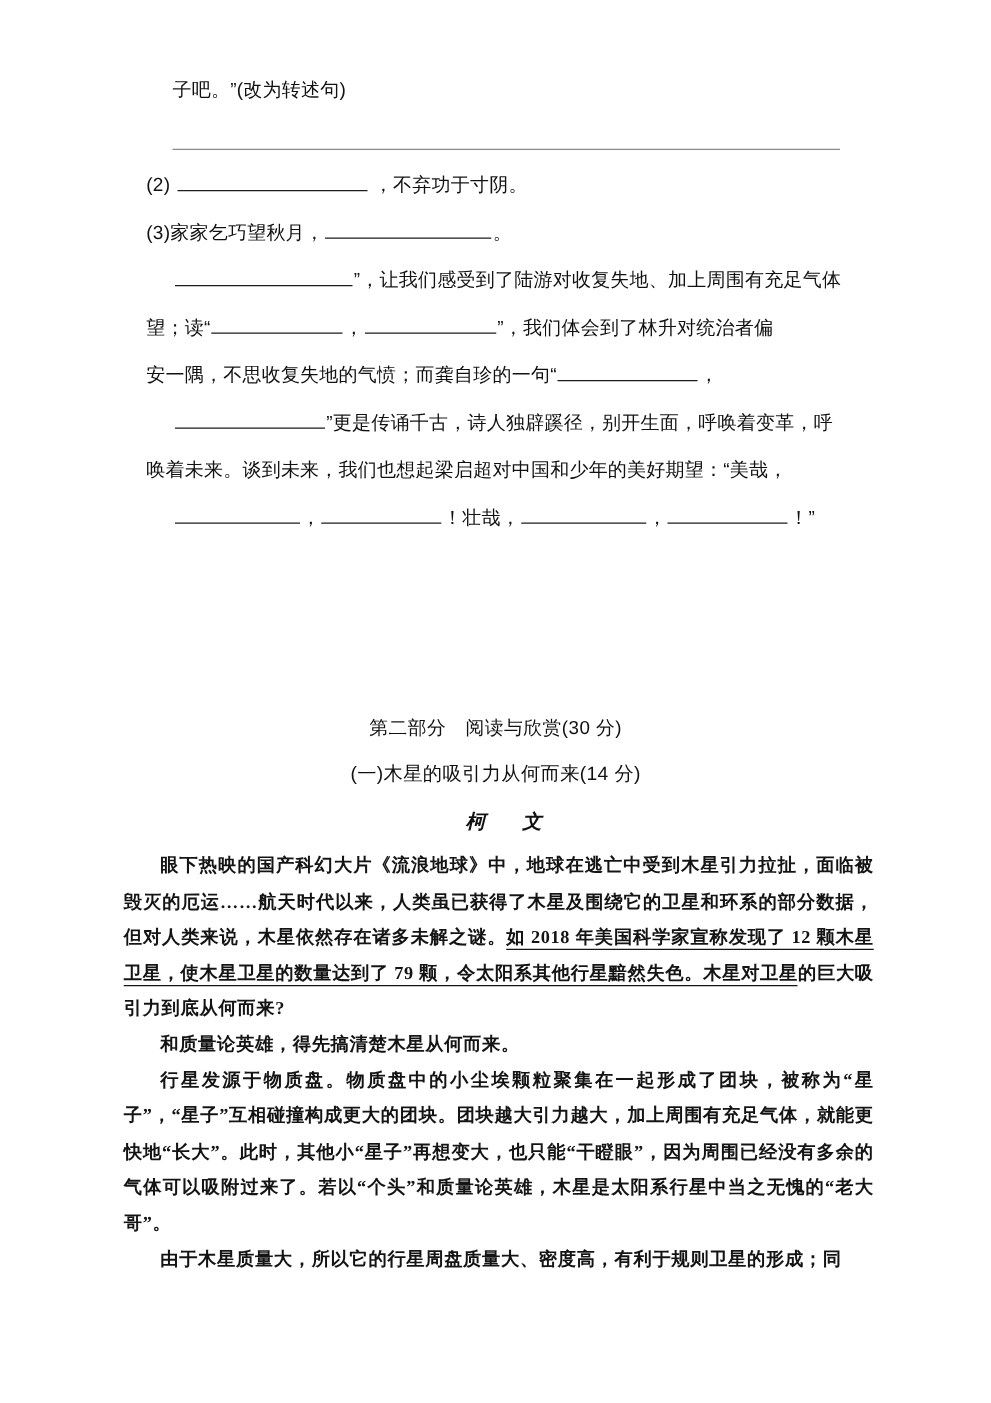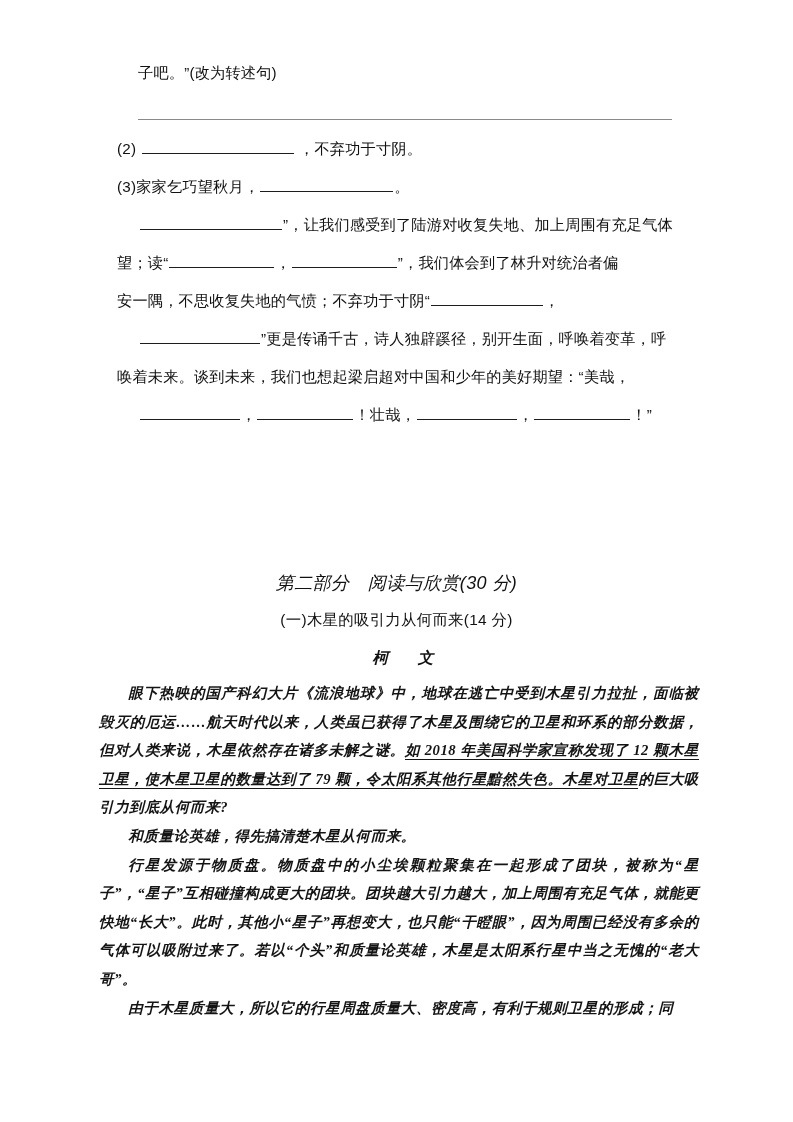--- a/index.html
+++ b/index.html
@@ -73,24 +73,23 @@
   .heading-block {
     position: absolute;
     left: 0;
     top: 565px;
     width: 793px;
     text-align: center;
     font-family: "Liberation Sans", sans-serif;
     color: #111;
   }
   .heading-block .h-part {
-    font-size: 18px;
+    font-size: 15px;
     line-height: 36px;
     letter-spacing: 0.4px;
-    font-style: italic;
   }
   .heading-block .h-sub {
     font-size: 15.4px;
     line-height: 37px;
     letter-spacing: 0.3px;
     text-align: center;
   }
   .heading-block .h-author {
     font-family: "Liberation Serif", serif;
     font-style: italic;
@@ -101,21 +100,20 @@
     padding-left: 20px;
   }
 
   
   .passage {
     position: absolute;
     left: 99px;
     top: 679px;
     width: 600px;
     font-family: "Liberation Serif", serif;
-    font-style: italic;
     font-weight: 600;
     font-size: 14.6px;
     line-height: 28.6px;
     letter-spacing: 0.55px;
     text-align: justify;
     text-justify: inter-ideograph;
     color: #141414;
   }
   .passage p {
     margin: 0;
@@ -152,21 +150,21 @@
 
     <div class="ln">
       <span class="pad-l-22"></span><span class="bl w142"></span><span>”，让我们感受到了陆游对收复失地、加上周围有充足气体</span>
     </div>
 
     <div class="ln">
       <span>望；读“</span><span class="bl w105"></span><span>，</span><span class="bl w105"></span><span>”，我们体会到了林升对统治者偏</span>
     </div>
 
     <div class="ln">
-      <span>安一隅，不思收复失地的气愤；不弃功于寸阴“</span><span class="bl w112"></span><span>，</span>
+      <span>安一隅，不思收复失地的气愤；而龚自珍的一句“</span><span class="bl w112"></span><span>，</span>
     </div>
 
     <div class="ln">
       <span class="pad-l-22"></span><span class="bl w120"></span><span>”更是传诵千古，诗人独辟蹊径，别开生面，呼唤着变革，呼</span>
     </div>
 
     <div class="ln">
       <span>唤着未来。谈到未来，我们也想起梁启超对中国和少年的美好期望：“美哉，</span>
     </div>
 

